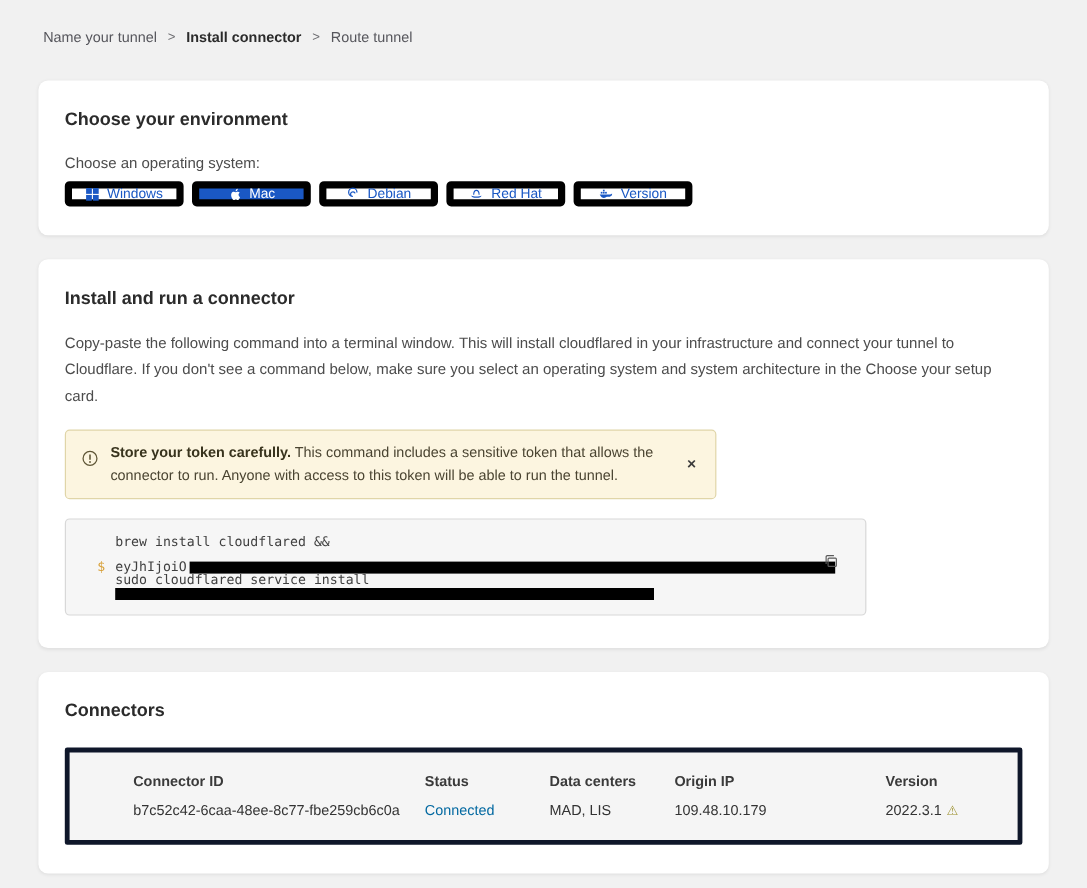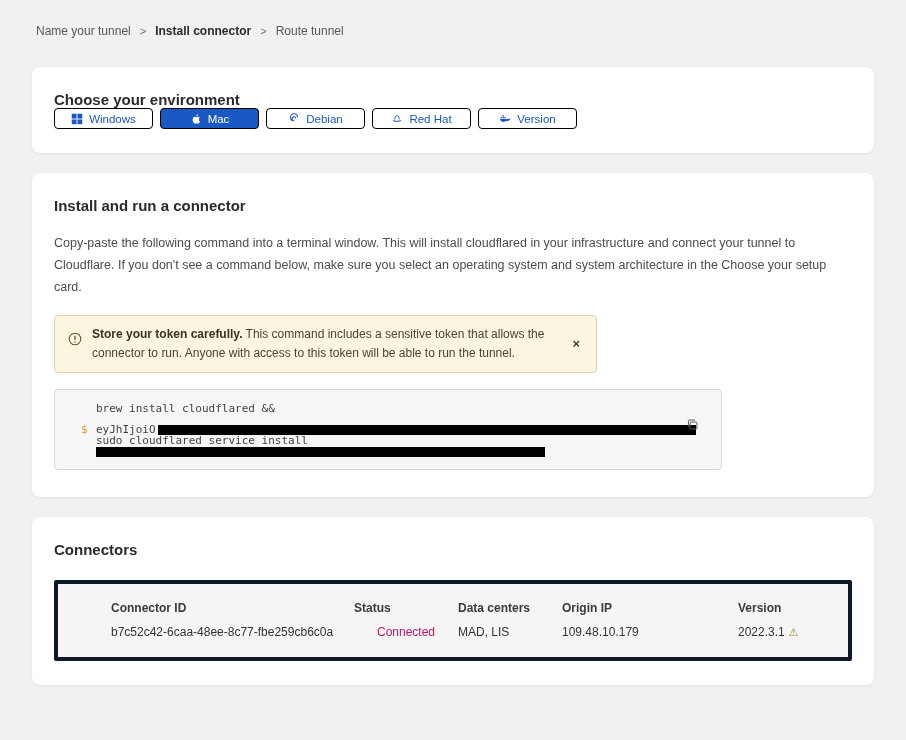--- a/index.html
+++ b/index.html
@@ -16,21 +16,21 @@
 
   
   .card { width:842px; background:#fff; border-radius:8px;
     box-shadow:0 1px 3px rgba(0,0,0,.07); padding:24px 22px; margin-bottom:20px; }
   .card h2 { font-size:15px; font-weight:bold; color:#2b2b2b; }
 
   
   .os-label { font-size:12.5px; color:#4c4c4c; margin-top:21px; margin-bottom:8px; }
   .os-row { display:flex; gap:7px; }
   .os-btn { width:99px; height:21px; display:flex; align-items:center; justify-content:center;
-    gap:6px; background:#fff; border:1px solid #000000; border-radius:4px;
+    gap:6px; background:#fff; border:6px solid #000000; border-radius:4px;
     color:#1a58c4; font-size:11.5px; font-family:"Liberation Sans", sans-serif; cursor:pointer; }
   .os-btn svg { width:12px; height:12px; flex:0 0 auto; }
   .os-btn.selected { background:#1a58c4; color:#fff; }
 
   
   .desc { font-size:12.5px; line-height:1.75; color:#4c4c4c; margin-top:19px; }
 
   .alert { width:543px; margin-top:16px; background:#fcf5e0; border:1px solid #e0d5a8;
     border-radius:4px; padding:9px 12px 9px 13px; display:flex; align-items:flex-start; gap:10px; }
   .alert-icon { flex:0 0 auto; margin-top:7px; }
@@ -51,39 +51,40 @@
   .redact-2 { width:449px; display:block; margin-top:1px; }
   .copy-btn { position:absolute; top:28px; right:22px; background:none; border:none;
     cursor:pointer; padding:0; }
 
   
   .tbl { margin-top:22px; background:#f5f5f5; border:4px solid #0f172a; border-radius:2px;
     padding:17px 10px 18px 53px; }
   .tbl-row { display:grid; grid-template-columns:243px 104px 104px 176px auto;
     font-size:12px; color:#333; align-items:center; }
   .tbl-row.head { font-weight:bold; color:#3a3a3a; margin-bottom:10px; }
-  .status-connected { color:#be185d;text-align:center; }
+  .status-connected { color:#0369a1; }
   .ver-warn { color:#9d912f; font-size:11px; margin-left:4px;
     font-family:"DejaVu Sans", sans-serif; }
 </style>
 </head>
 <body>
 
 <div class="page">
 
   <nav class="breadcrumb">
     <span class="crumb">Name your tunnel</span>
     <span class="sep">&gt;</span>
     <span class="crumb active">Install connector</span>
     <span class="sep">&gt;</span>
     <span class="crumb">Route tunnel</span>
   </nav>
 
   <section class="card">
     <h2>Choose your environment</h2>
+    <div class="os-label">Choose an operating system:</div>
     <div class="os-row">
 
       <button class="os-btn">
         <svg viewBox="0 0 16 16" fill="currentColor">
           <rect x="1" y="1" width="6.4" height="6.4"></rect>
             <rect x="8.6" y="1" width="6.4" height="6.4"></rect>
           <rect x="1" y="8.6" width="6.4" height="6.4"></rect>
             <rect x="8.6" y="8.6" width="6.4" height="6.4"></rect>
         </svg>
         <span>Windows</span>

